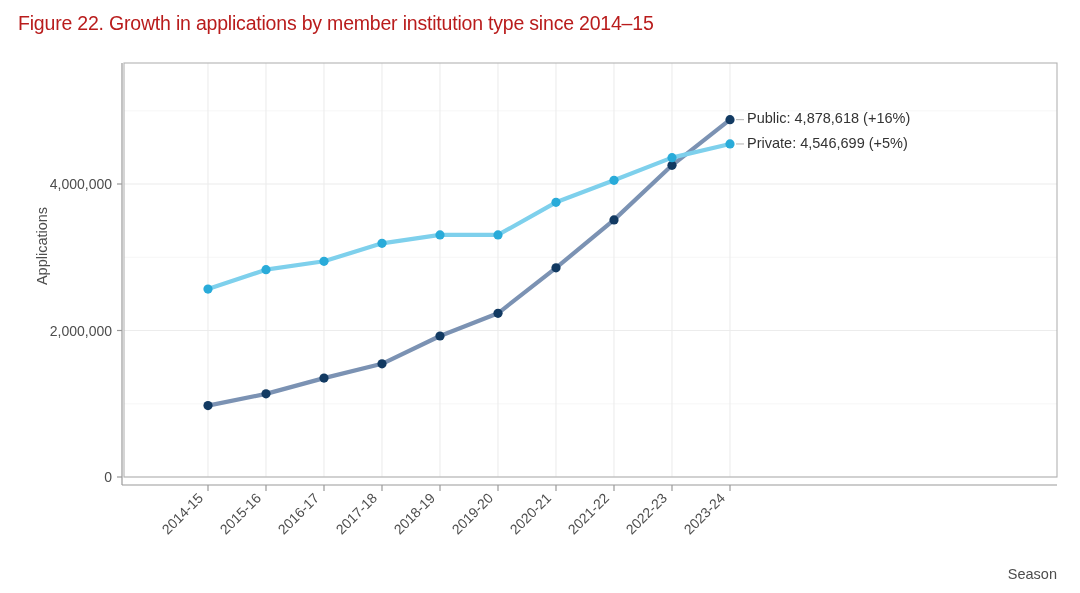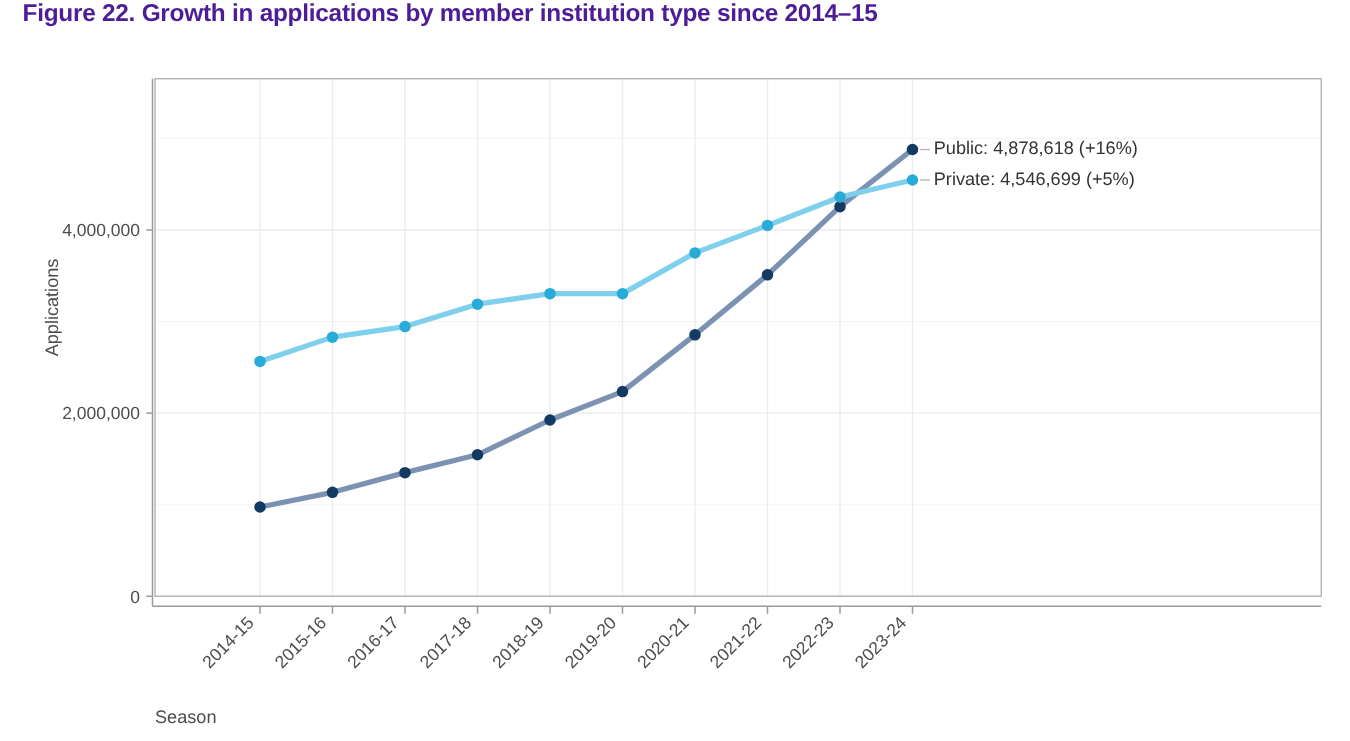--- a/index.html
+++ b/index.html
@@ -11,25 +11,25 @@
     width: 1080px;
     height: 593px;
     font-family: "Liberation Sans", sans-serif;
     color: #000000;
     position: relative;
     overflow: hidden;
   }
   #figure-title {
     position: absolute;
     left: 18px;
-    top: 0;
+    top: 12px;
     font-size: 19.5px;
-    font-weight: bold;
+    font-weight: normal;
     letter-spacing: -0.2px;
-    color: #4c1d95;
+    color: #b91c1c;
     white-space: nowrap;
   }
   #chart-area {
     position: absolute;
     left: 0;
     top: 0;
     width: 1080px;
     height: 593px;
   }
   .axis-title {
@@ -43,21 +43,21 @@
     top: 238px;
     width: 160px;
     text-align: center;
     transform: rotate(-90deg);
     transform-origin: center center;
   }
   #x-axis-title {
     left: 124px;
     top: 566px;
     width: 933px;
-    text-align: left;
+    text-align: right;
   }
   svg { display: block; }
   .panel-bg { fill: #ffffff; }
   .panel-border { fill: none; stroke: #b3b3b3; stroke-width: 1.1; }
   .gridline-major { stroke: #ececec; stroke-width: 1.1; }
   .gridline-minor { stroke: #f5f5f5; stroke-width: 0.9; }
   .axis-line { stroke: #9a9a9a; stroke-width: 1.2; }
   .tick-mark { stroke: #9a9a9a; stroke-width: 1.2; }
   .tick-label { font-family: "Liberation Sans", sans-serif; font-size: 14px; fill: #4d4d4d; }
   .ytick-label { text-anchor: end; }

